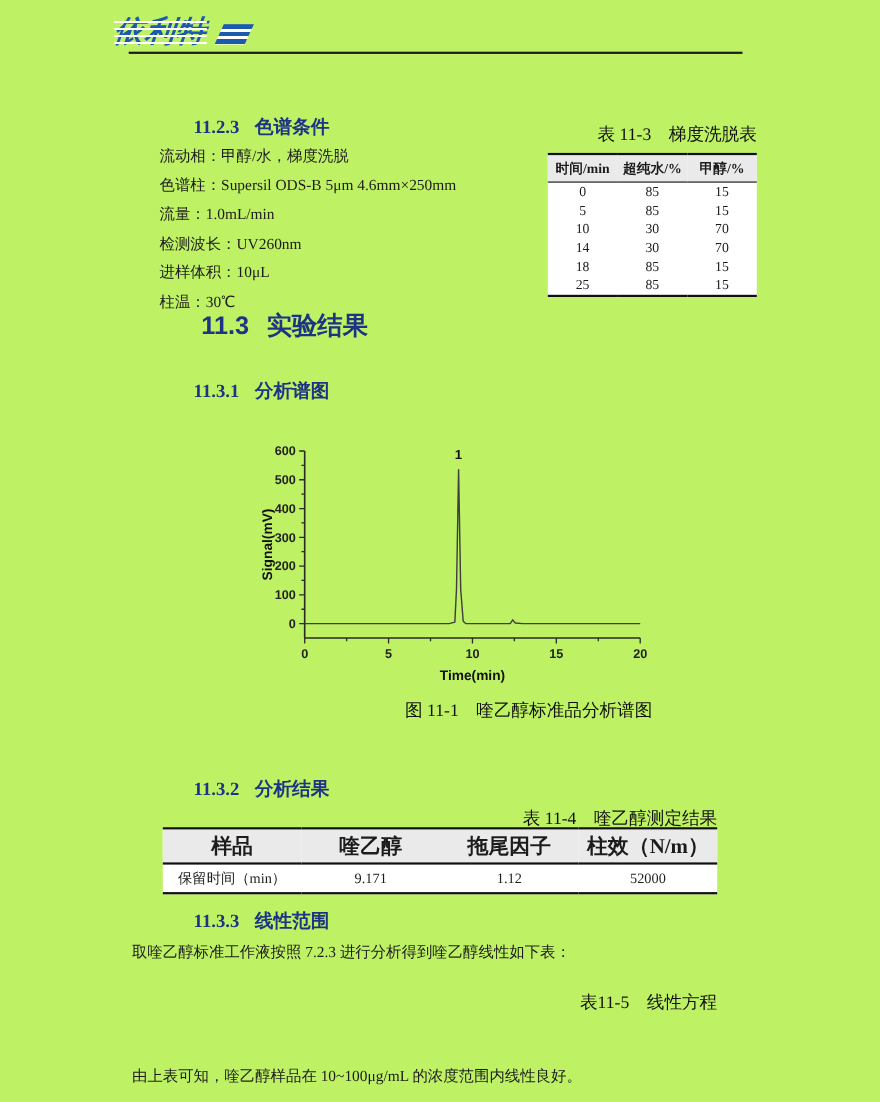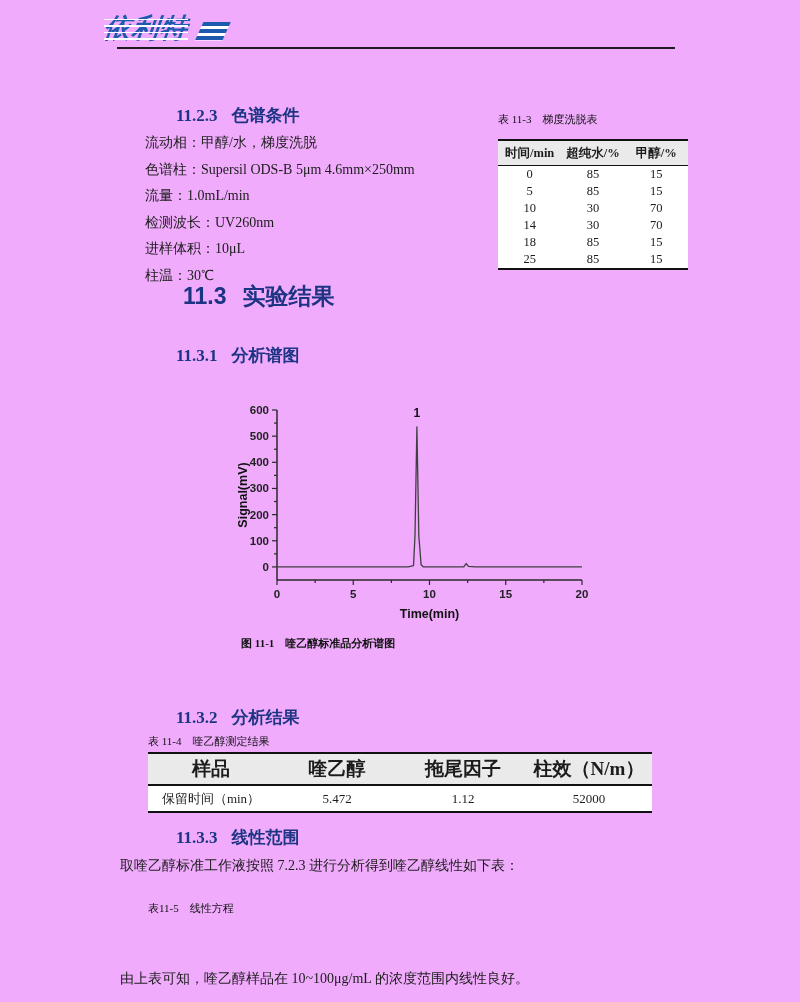--- a/index.html
+++ b/index.html
@@ -1,20 +1,20 @@
 <!DOCTYPE html>
 <html style="--logo-blue: #1b5aad; --heading-navy: #1c3483; --rule: #1c1c1c; --table-header-bg: #eaeaea; --chart-line: #3f3f3f; --text: #1c1c1c;"><head>
 <meta charset="utf-8">
 <style>
   :root{
     --logo-blue:#1b5aad; --heading-navy:#1c3483; --rule:#1c1c1c;
     --table-header-bg:#eaeaea; --chart-line:#3f3f3f; --text:#1c1c1c;
   }
   html,body{margin:0;padding:0;background:#ffffff;}
-  .page{position:relative;width:800px;height:1002px;background:#f0abfc;overflow:hidden;
+  .page{position:relative;width:800px;height:1002px;background:#bef264;overflow:hidden;
         font-family:"Liberation Serif",serif;color:var(--text);}
 
   
   .logo{position:absolute;left:104px;top:10px;display:flex;align-items:center;height:36px;}
   .logo-text-wrap{position:relative;display:inline-block;}
   .logo-text{font-family:"Liberation Sans",sans-serif;font-weight:900;font-style:italic;
              font-size:27px;color:var(--logo-blue);letter-spacing:1px;display:inline-block;
              transform:skewX(-6deg);}
   .logo-text-wrap::after{content:"";position:absolute;inset:4px 0 6px 0;
              background:repeating-linear-gradient(to bottom,transparent 0 5px,#ffffff 5px 6.5px);}
@@ -28,21 +28,21 @@
       font-size:23px;color:var(--heading-navy);white-space:nowrap;margin-left:36px;}
   .h2{position:absolute;font-family:"Liberation Serif",serif;font-weight:bold;
       font-size:17px;color:var(--heading-navy);white-space:nowrap;}
   .h1 .ttl{margin-left:16px;} .h2 .ttl{margin-left:14px;}
 
   
   .cond-list{position:absolute;left:145px;top:130px;font-size:14px;line-height:26.5px;white-space:nowrap;}
   .para{position:absolute;font-size:14px;white-space:nowrap;}
 
   
-  .caption{position:absolute;font-size:11px;text-align:left;color:#111;white-space:nowrap;}
+  .caption{position:absolute;font-size:16px;text-align:right;color:#111;white-space:nowrap;}
 
   
   table.tbl{position:absolute;border-collapse:collapse;table-layout:fixed;background:#fff;
             border-top:2px solid #111;border-bottom:2px solid #111;}
   table.tbl th{background:var(--table-header-bg);font-weight:bold;text-align:center;padding:2px;}
   table.tbl td{text-align:center;padding:0;}
   table.t113{left:498px;top:139px;width:190px;font-size:12.5px;}
   table.t113 thead tr{border-bottom:1.5px solid #111;}
   table.t113 th{height:20px;} table.t113 td{height:17px;}
   table.t114, table.t115{left:148px;top:752px;width:504px;font-size:13px;border-top:2.5px solid #111;}
@@ -172,39 +172,39 @@
       <line x1="39" y1="106.53846153846153" x2="42" y2="106.53846153846153" class="tick-line"></line>
       <line x1="39" y1="80.38461538461539" x2="42" y2="80.38461538461539" class="tick-line"></line>
       <line x1="39" y1="54.23076923076923" x2="42" y2="54.23076923076923" class="tick-line"></line>
       <line x1="39" y1="28.07692307692308" x2="42" y2="28.07692307692308" class="tick-line"></line>
       <text x="12" y="100" class="axlabel" text-anchor="middle" transform="rotate(-90 12 100)">Signal(mV)</text>
       <text x="194.5" y="223" class="axlabel" text-anchor="middle">Time(min)</text>
       <polyline points="42.0,171.9 87.8,171.9 173.2,171.9 178.5,170.6 180.0,140.5 181.9,32.0 183.8,140.5 186.1,169.8 188.4,171.9 228.8,171.9 231.1,168.5 233.4,171.4 240.3,171.9 308.9,171.9 347.0,171.9" class="trace"></polyline>
       <text x="181.85774999999998" y="22" class="peaklabel" text-anchor="middle">1</text>
     </svg>
 
-  <div class="caption" style="left:241px;top:636px;width:370px;font-weight:bold;">图 11-1　喹乙醇标准品分析谱图</div>
+  <div class="caption" style="left:223px;top:636px;width:370px;">图 11-1　喹乙醇标准品分析谱图</div>
 
   <div class="h2" style="left:176px;top:706px;">
     <span class="num">11.3.2</span><span class="ttl">分析结果</span>
   </div>
   <div class="caption" style="left:148px;top:734px;width:504px;">表 11-4　喹乙醇测定结果</div>
   <table class="tbl t114">
       <thead>
         <tr>
           <th>样品</th>
           <th>喹乙醇</th>
           <th>拖尾因子</th>
           <th>柱效（N/m）</th>
         </tr>
       </thead>
       <tbody>
         <tr>
           <td>保留时间（min）</td>
-          <td>5.472</td>
+          <td>9.171</td>
           <td>1.12</td>
           <td>52000</td>
         </tr>
       </tbody>
     </table>
 
   <div class="h2" style="left:176px;top:826px;">
     <span class="num">11.3.3</span><span class="ttl">线性范围</span>
   </div>
   <div class="para" style="left:120px;top:857px;font-family:Liberation Serif, serif;">取喹乙醇标准工作液按照 7.2.3 进行分析得到喹乙醇线性如下表：</div>

